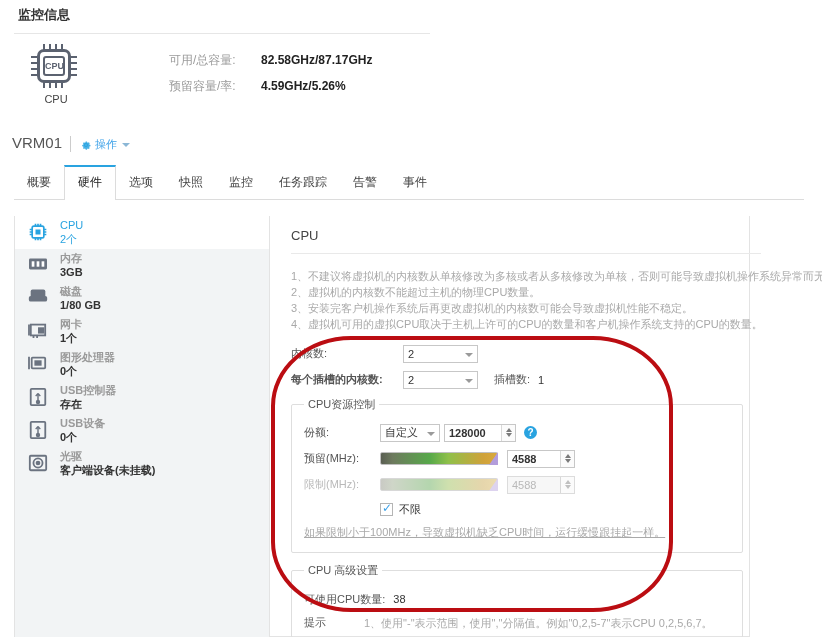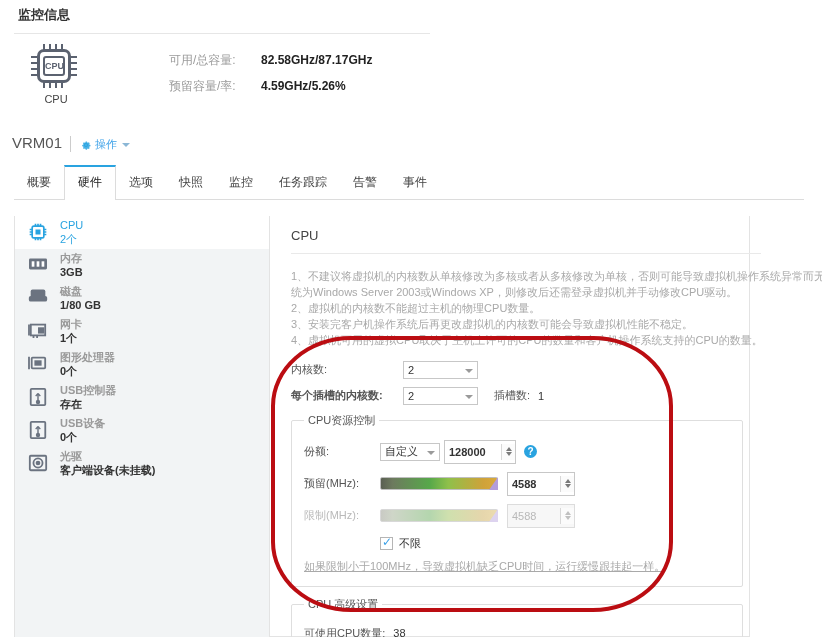--- a/index.html
+++ b/index.html
@@ -63,21 +63,21 @@
   
   #form{margin-top:12px;width:452px;}
   .frow{display:flex;align-items:center;margin-bottom:8px;}
   .flabel{font-size:11px;color:#555;}
   .fselect{width:75px;height:18px;border:1px solid #c7c7c7;background:#fff;font-size:11px;color:#333;
       display:flex;align-items:center;padding:0 4px;box-sizing:border-box;position:relative;}
   .fselect .sel-caret{position:absolute;right:4px;top:7px;width:0;height:0;
       border-left:4px solid transparent;border-right:4px solid transparent;border-top:4px solid #9a9a9a;}
   fieldset{border:1px solid #dedede;border-radius:2px;margin:6px 0 0 0;padding:8px 10px 12px 12px;}
   legend{font-size:11px;color:#555;padding:0 4px;}
-  .spinner{width:68px;height:24px;border:1px solid #c7c7c7;background:#fff;display:flex;align-items:center;
+  .spinner{width:68px;height:18px;border:1px solid #c7c7c7;background:#fff;display:flex;align-items:center;
       justify-content:space-between;box-sizing:border-box;padding:0 0 0 4px;font-size:11px;color:#333;font-weight:bold;}
   .spin-btns{width:13px;height:16px;border-left:1px solid #d8d8d8;background:#fbfbfb;
       display:flex;flex-direction:column;justify-content:center;align-items:center;}
   .spin-arrow{width:0;height:0;border-left:3px solid transparent;border-right:3px solid transparent;}
   .spin-up{border-bottom:4px solid #7a7a7a;margin-bottom:1px;}
   .spin-down{border-top:4px solid #7a7a7a;}
   .disabled .flabel,.disabled .spinner{color:#b9b9b9;}
   .disabled .spinner{background:#f7f7f7;border-color:#dcdcdc;font-weight:normal;}
   .disabled .spin-up{border-bottom-color:#c0c0c0;}
   .disabled .spin-down{border-top-color:#c0c0c0;}
@@ -262,21 +262,20 @@
         </span>
       </div>
     </div>
 
   <div id="main">
     <div id="main-title">CPU</div>
     <div id="main-divider"></div>
 
     <div id="notes">
       <div class="note">1、不建议将虚拟机的内核数从单核修改为多核或者从多核修改为单核，否则可能导致虚拟机操作系统异常而无法</div>
-      <div class="note">统为Windows Server 2003或Windows XP，则修改后还需登录虚拟机并手动修改CPU驱动。</div>
       <div class="note">2、虚拟机的内核数不能超过主机的物理CPU数量。</div>
       <div class="note">3、安装完客户机操作系统后再更改虚拟机的内核数可能会导致虚拟机性能不稳定。</div>
       <div class="note">4、虚拟机可用的虚拟CPU取决于主机上许可的CPU的数量和客户机操作系统支持的CPU的数量。</div>
     </div>
 
     <div id="form">
 
       <div class="frow" style="margin-top:4px;">
         <span class="flabel" style="width:112px;">内核数:</span>
         <span class="fselect">

